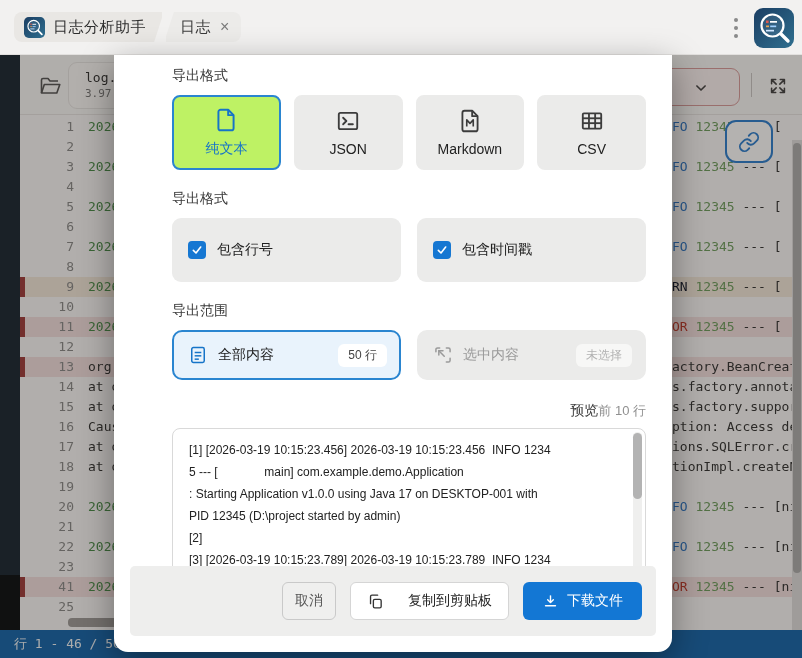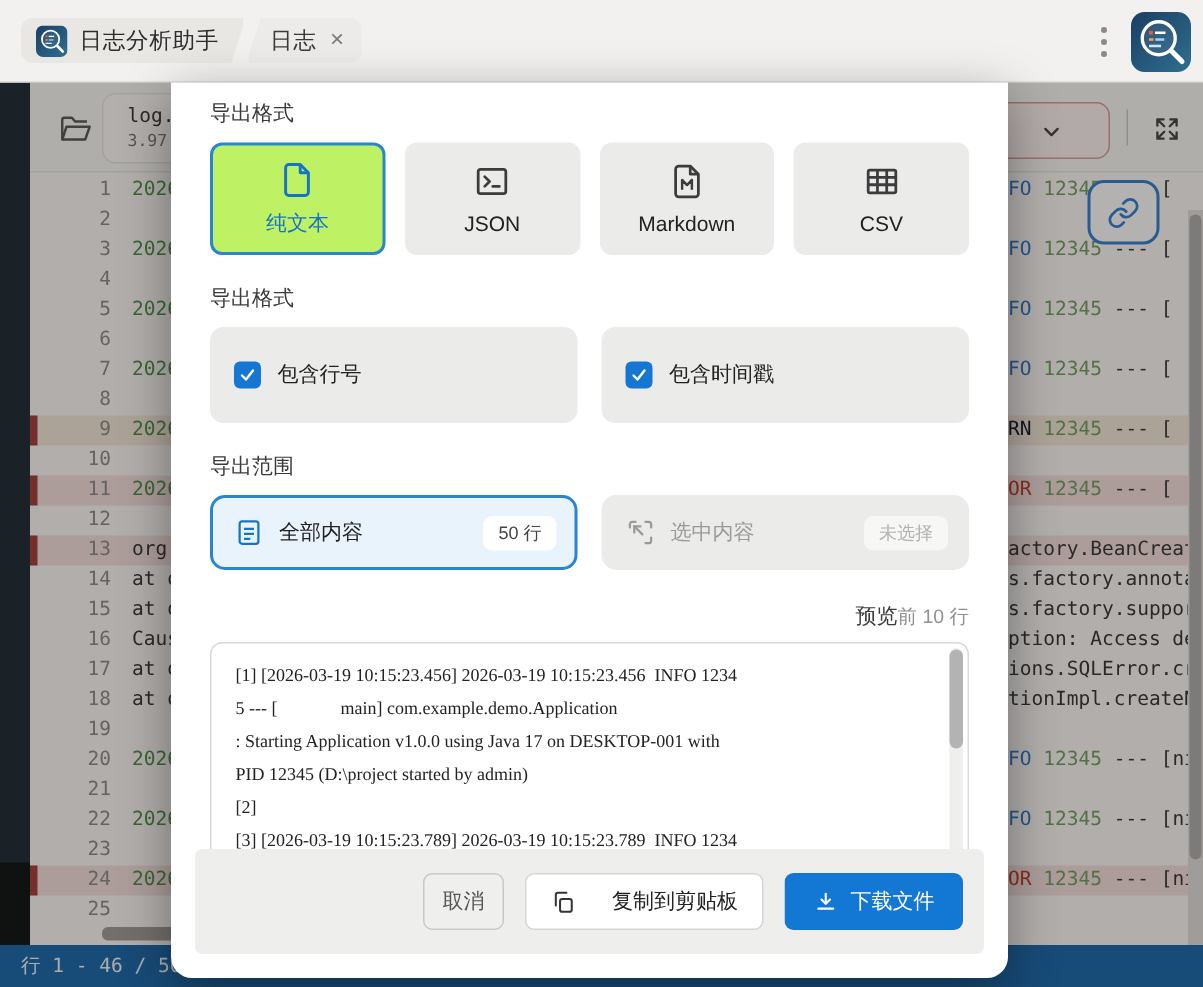--- a/index.html
+++ b/index.html
@@ -52,21 +52,21 @@
   .vscroll-thumb { position:absolute; right:1px; top:88px; width:8px; height:430px; border-radius:4px; background:#adadad; }
 
   
   .statusbar { position:absolute; left:0; bottom:0; width:802px; height:28px; background:#1566ac; display:flex; align-items:center; padding-left:14px; z-index:1; }
   .statusbar span { font-family:"DejaVu Sans Mono", monospace; font-size:13px; color:#f2f6fa; }
 
   
   .overlay { position:absolute; left:0; top:55px; width:802px; height:603px; background:rgba(28,22,16,.33); z-index:8; }
 
   
-  .dialog { position:absolute; left:114px; top:55px; width:558px; height:597px; background:#ffffff; border-radius:0 0 14px 14px; box-shadow:0 10px 34px rgba(0,0,0,.38); z-index:10; }
+  .dialog { position:absolute; left:114px; top:55px; width:558px; height:597px; background:#ffffff; border-radius:0 0 14px 14px; box-shadow:0 10px 34px rgba(0,0,0,.38); z-index:10;padding-left:32px; }
   .dlg-body { padding:12px 26px 0 26px; }
   .sec-title { font-size:14px; color:#3a3a3a; font-weight:500; } .mt20 { margin-top:20px; }
 
   .fmt-grid { display:grid; grid-template-columns:repeat(4,1fr); gap:13px; margin-top:10px; }
   .fmt-card { height:75px; border-radius:8px; background:#ebebea; border:2px solid #ebebea; display:flex; flex-direction:column; align-items:center; justify-content:center; gap:7px; cursor:pointer; }
   .fmt-card .fmt-label { font-size:14px; color:#222; }
   .fmt-card.selected { background:#bef264; border-color:#2a85d0; }
   .fmt-card.selected .fmt-label { color:#1674c8; }
 
   .opt-grid { display:grid; grid-template-columns:1fr 1fr; gap:16px; margin-top:10px; }
@@ -79,21 +79,21 @@
   .range-box.selected { background:#e9f3fc; border:2px solid #2a85d0; cursor:pointer; }
   .range-box.disabled { background:#ebebea; border:2px solid #ebebea; }
   .range-label { font-size:14px; color:#222; }
   .range-box.disabled .range-label { color:#9a9a9a; }
   .range-badge { margin-left:auto; font-size:12px; color:#444; background:#ffffff; border-radius:6px; padding:3px 10px; }
   .range-badge.muted { color:#b2b2b2; background:#f7f7f6; }
 
   .pv-head { display:flex; justify-content:flex-end; align-items:baseline; margin-top:22px; }
   .pv-meta { font-size:13px; color:#909090; }
   .pv-box { position:relative; margin-top:8px; height:160px; border:1px solid #d9d9d9; border-radius:8px; background:#fff; overflow:hidden; padding:10px 24px 0 16px; }
-  .pv-line { font-family:Liberation Serif, serif; font-size:12px; line-height:22px; color:#222; white-space:pre; }
+  .pv-line { font-family:Liberation Sans, sans-serif; font-size:12px; line-height:22px; color:#222; white-space:pre; }
   .pv-sb-track { position:absolute; right:3px; top:3px; width:9px; height:152px; background:#efefee; border-radius:5px; }
   .pv-sb-thumb { position:absolute; right:3px; top:4px; width:9px; height:66px; background:#b3b3b3; border-radius:5px; }
 
   .dlg-footer { position:absolute; left:16px; right:16px; bottom:16px; height:70px; background:#eeeeed; border-radius:5px; display:flex; align-items:center; justify-content:flex-end; gap:14px; padding-right:14px; }
   .btn { height:38px; border-radius:6px; display:flex; align-items:center; justify-content:center; gap:8px; font-size:14px; cursor:pointer; border:1px solid transparent; }
   .btn-cancel { width:54px; background:#efefee; border-color:#c9c9c9; color:#555; }
   .btn-copy { padding:0 16px; background:#ffffff; border-color:#d5d5d5; color:#222;gap:24px; }
   .btn-download { padding:0 18px; background:#1377d4; color:#ffffff; }
 </style>
 </head>
@@ -282,21 +282,21 @@
       <div class="log-row" style="top: 420px;">
         <span class="num">22</span>
         <span class="frag-left ts">2026-03</span>
         <span class="frag-right"><span class="info">FO</span><span class="pid"> 12345</span><span class="pl"> --- [ni</span></span>
       </div>
       <div class="log-row" style="top: 440px;">
         <span class="num">23</span>
       </div>
       <div class="log-row errrow" style="top: 460px;">
         <span class="row-marker"></span>
-        <span class="num">24</span>
+        <span class="num">41</span>
         <span class="frag-left ts">2026-03</span>
         <span class="frag-right"><span class="err">OR</span><span class="pid"> 12345</span><span class="pl"> --- [ni</span></span>
       </div>
       <div class="log-row" style="top: 480px;">
         <span class="num">25</span>
       </div>
     </div>
 
   <div class="linkbtn">
     <svg width="22" height="22" viewBox="0 0 24 24" fill="none" stroke="#2e7fd0" stroke-width="2" stroke-linecap="round" stroke-linejoin="round">

